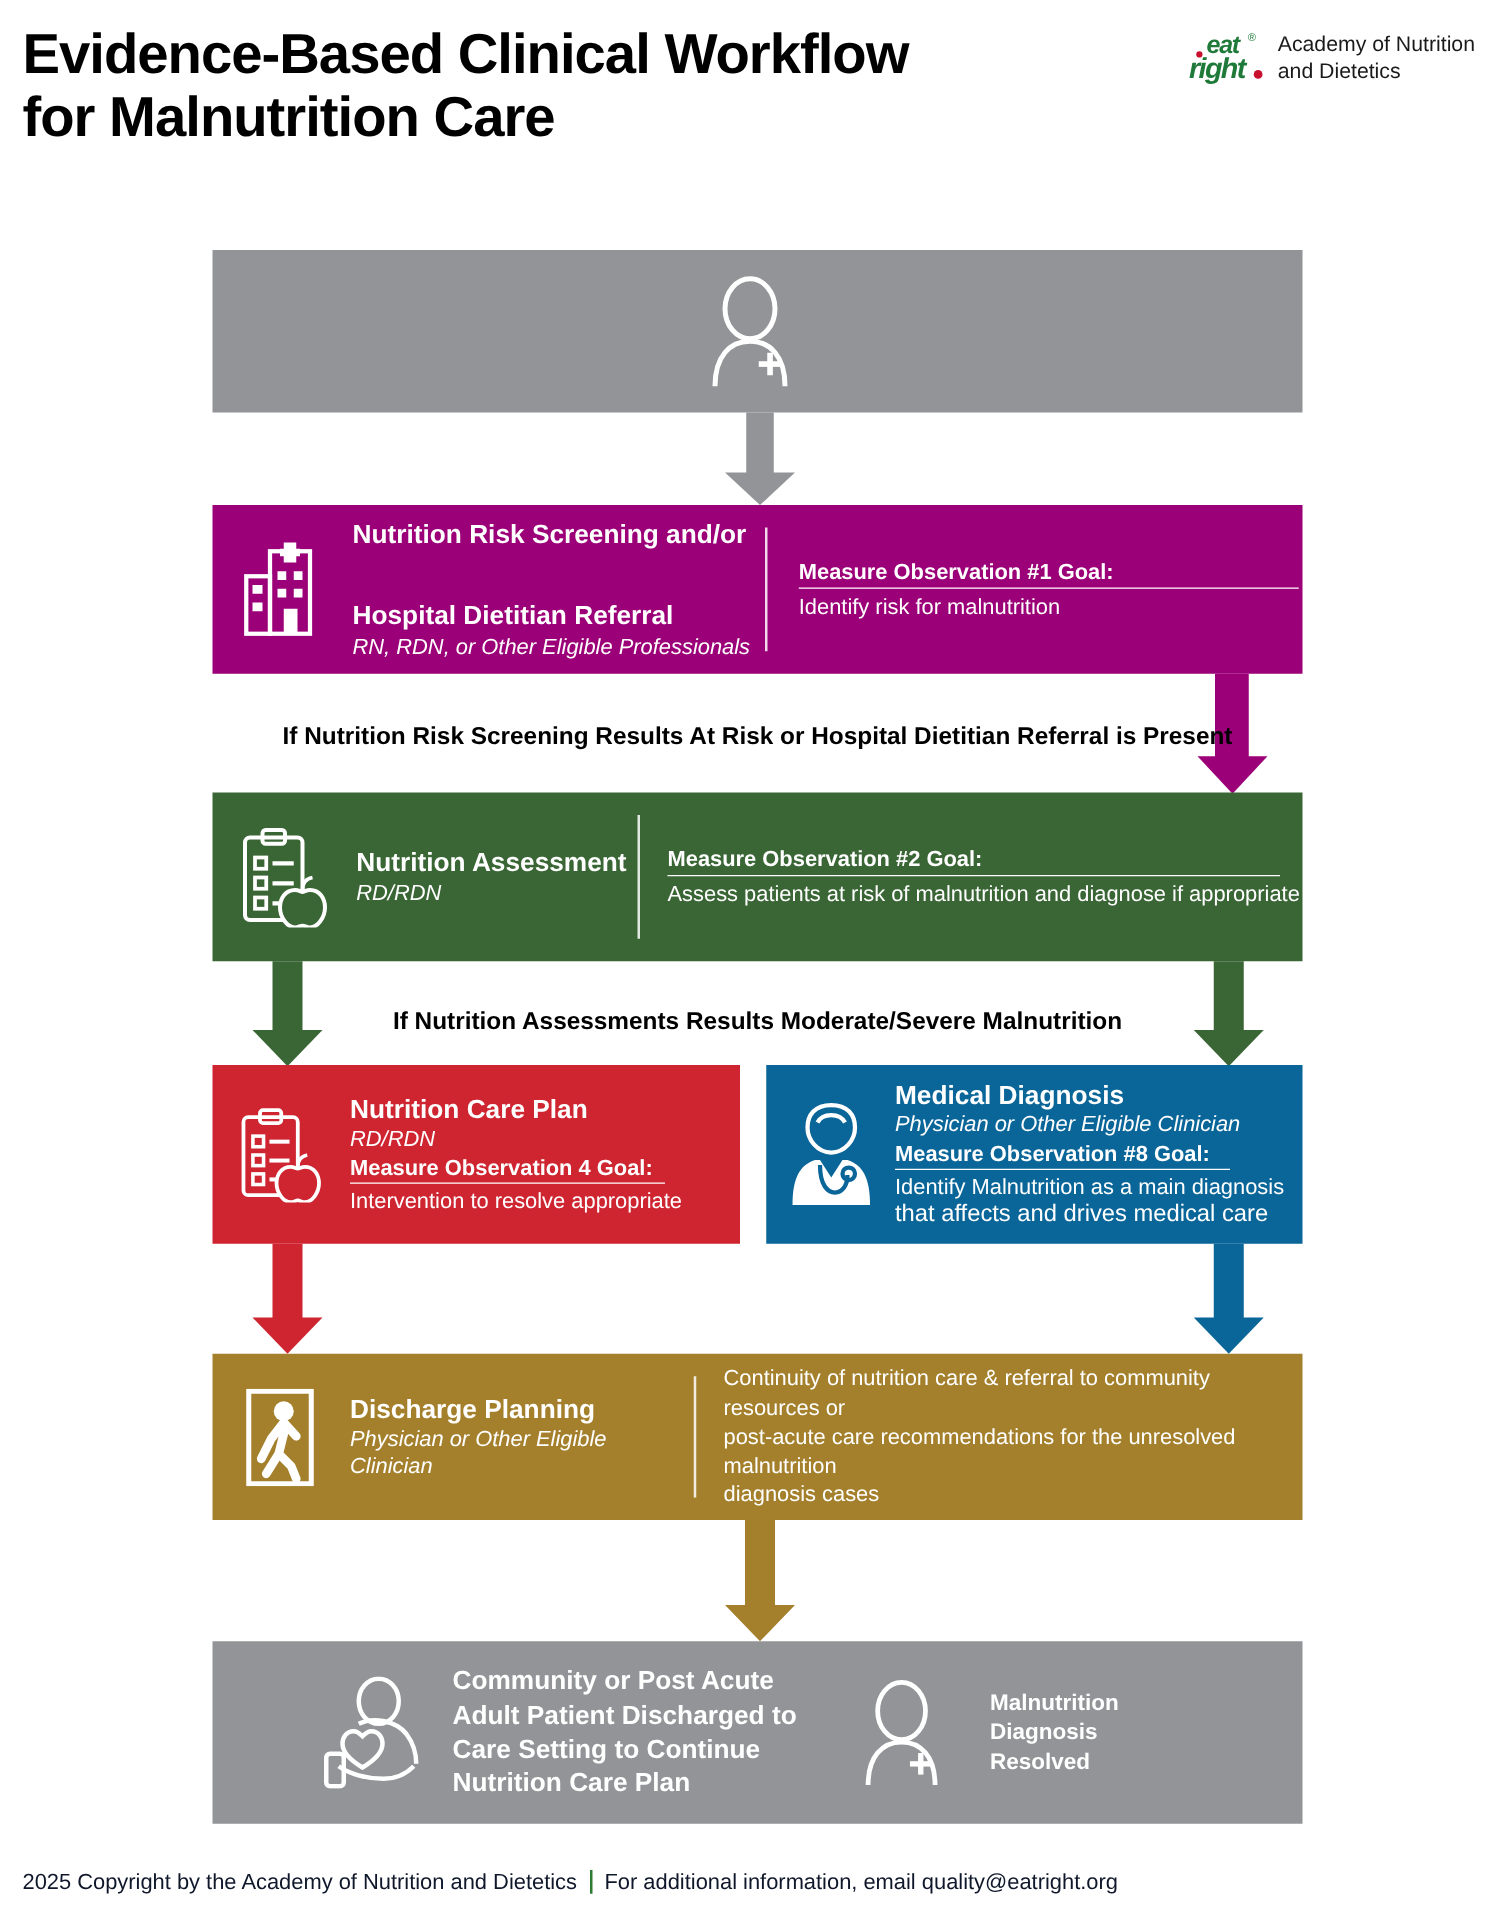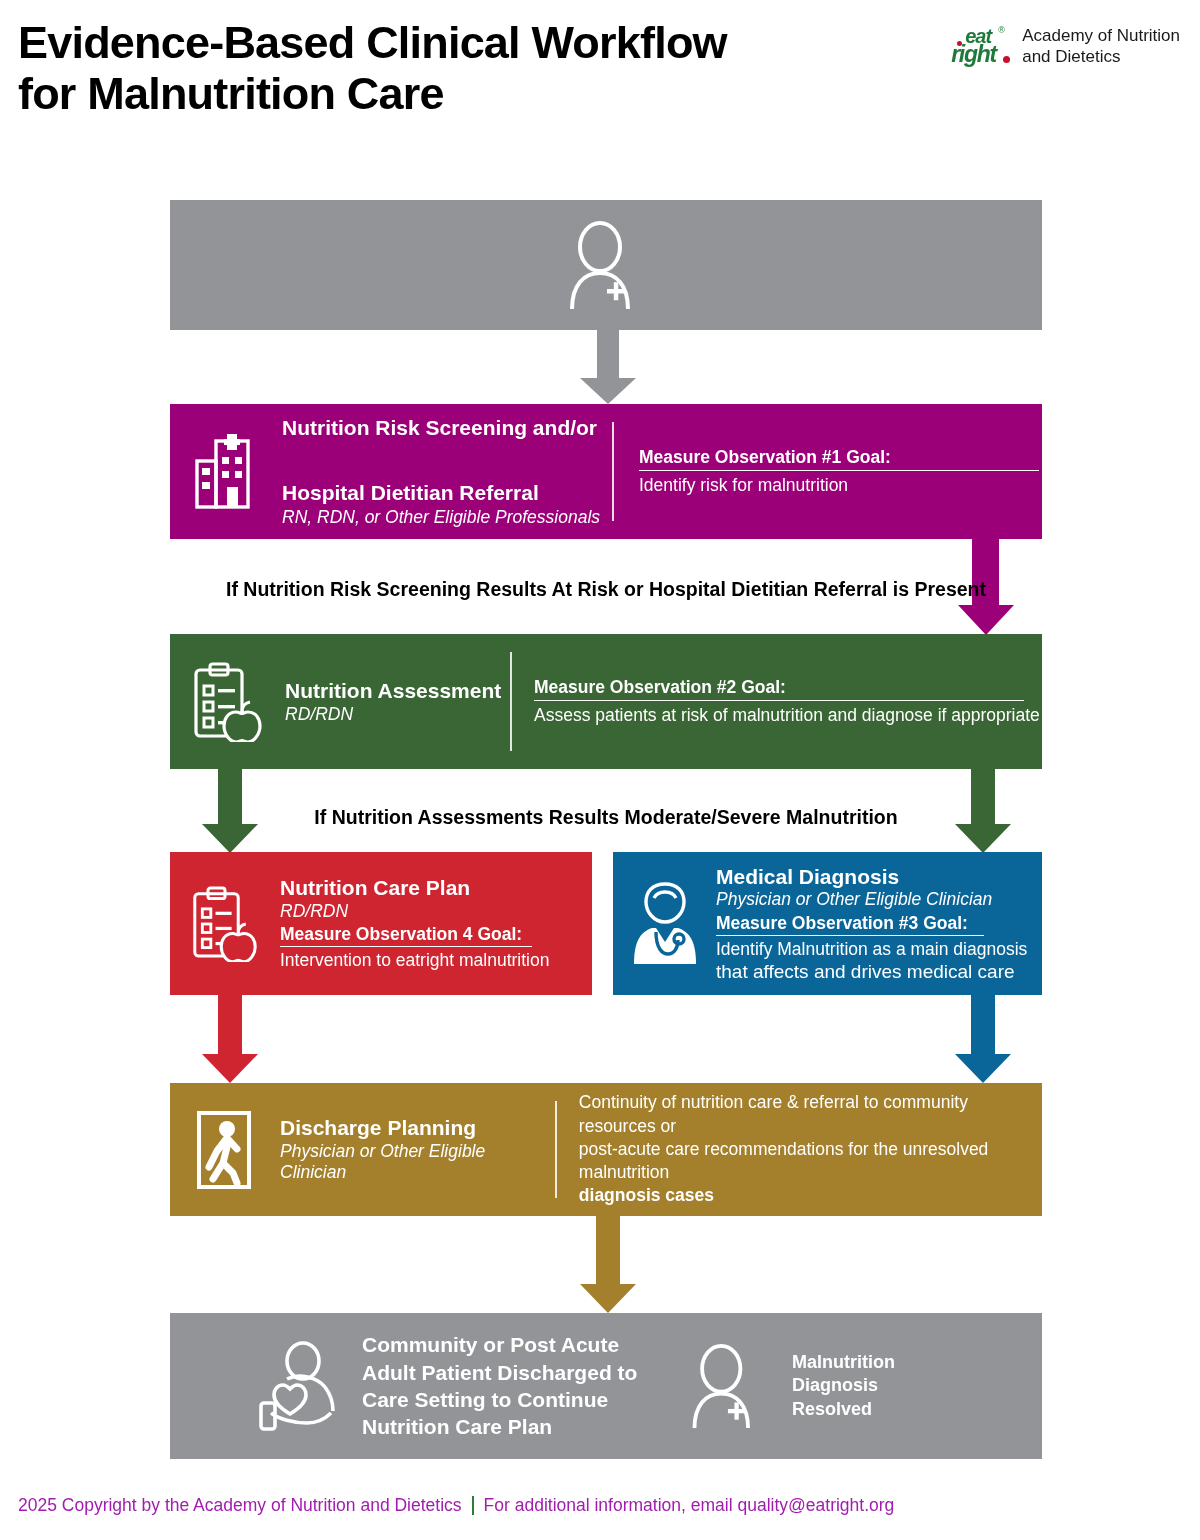--- a/index.html
+++ b/index.html
@@ -59,21 +59,21 @@
   #cond-2{left:170px;top:806px;width:872px;}
 
   
   .arrow{position:absolute;}
   .arrow .shaft{position:absolute;left:50%;transform:translateX(-50%);top:0;}
   .arrow .head{position:absolute;left:50%;transform:translateX(-50%);bottom:0;width:0;height:0;border-left:28px solid transparent;border-right:28px solid transparent;}
 
   
   .footer{
     position:absolute;left:18px;bottom:24px;
-    font-size:17.5px;color:#a21caf;display:flex;align-items:center;gap:10px;
+    font-size:17.5px;color:#0f172a;display:flex;align-items:center;gap:10px;
   }
   .footer .bar{display:inline-block;width:2px;height:19px;background:#2f7d32;}
 </style>
 </head>
 <body>
 
 <div class="page">
 
   <div class="title">
     <div>Evidence-Based Clinical Workflow</div>
@@ -218,41 +218,41 @@
             <rect x="26" y="59" width="14" height="3.4"></rect>
           </g>
           <path d="M44 50 c-8 0 -12 7 -12 14 c0 8 6 16 12 16 c3 0 4 -1.5 6 -1.5 c2 0 3 1.5 6 1.5 c6 0 12 -8 12 -16 c0 -7 -4 -14 -12 -14 c-3 0 -4.5 1.5 -6 1.5 c-1.5 0 -3 -1.5 -6 -1.5 z" fill="#CE2531" stroke="#fff" stroke-width="3.2"></path>
           <path d="M50 50 c0 -6 3 -9 8 -10" fill="none" stroke="#fff" stroke-width="3"></path>
         </svg>
       </span>
       <span style="line-height:1.22;">
         <span class="ttl" style="font-size:21px;display:block;">Nutrition Care Plan</span>
         <span class="sub" style="font-size:17.5px;display:block;">RD/RDN</span>
         <span style="font-size:17.5px;font-weight:bold;display:block;border-bottom:1.4px solid #fff;width:252px;margin-top:2px;padding-bottom:1px;">Measure Observation 4 Goal:</span>
-        <span style="font-size:17.5px;display:block;margin-top:3px;">Intervention to eatright malnutrition</span>
+        <span style="font-size:17.5px;display:block;margin-top:3px;">Intervention to resolve appropriate</span>
       </span>
     </div>
   </div>
 
   <div class="box" id="box-diagnosis">
     <div class="box-inner">
       <span class="icon-wrap" style="width:103px;">
         <svg width="70" height="84" viewBox="0 0 70 84">
           <path d="M35 2 C22 2 16 10 16 20 C16 30 24 40 35 40 C46 40 54 30 54 20 C54 10 48 2 35 2 Z" fill="none" stroke="#fff" stroke-width="3.4"></path>
           <path d="M24 16 C28 8 42 8 46 16" fill="none" stroke="#fff" stroke-width="3.4"></path>
           <path d="M22 46 C10 50 4 60 4 82 L66 82 C66 60 60 50 48 46 Z" fill="#fff"></path>
           <path d="M26 46 L35 60 L44 46" fill="#0A6699"></path>
           <path d="M26 50 C26 66 32 72 38 72 C44 72 48 66 48 58" fill="none" stroke="#0A6699" stroke-width="3.4"></path>
           <circle cx="49" cy="57" r="5" fill="none" stroke="#0A6699" stroke-width="3.4"></circle>
         </svg>
       </span>
       <span style="line-height:1.22;">
         <span class="ttl" style="font-size:21px;display:block;">Medical Diagnosis</span>
         <span class="sub" style="font-size:17.5px;display:block;">Physician or Other Eligible Clinician</span>
-        <span style="font-size:17.5px;font-weight:bold;display:block;border-bottom:1.4px solid #fff;width:268px;margin-top:2px;padding-bottom:1px;">Measure Observation #3 Goal:</span>
+        <span style="font-size:17.5px;font-weight:bold;display:block;border-bottom:1.4px solid #fff;width:268px;margin-top:2px;padding-bottom:1px;">Measure Observation #8 Goal:</span>
         <span style="font-size:17.5px;display:block;margin-top:3px;">Identify Malnutrition as a main diagnosis</span>
         <span style="font-size:19px;display:block;">that affects and drives medical care</span>
       </span>
     </div>
   </div>
 
   <div class="arrow" style="left:202px;top:995px;width:56px;height:88px;">
     <div class="shaft" style="width:24px;height:60px;background:#CE2531;"></div>
     <div class="head" style="border-top:29px solid #CE2531;"></div>
   </div>
@@ -273,21 +273,21 @@
       </span>
       <span style="flex:0 0 auto;width:275px;line-height:1.22;">
         <span class="ttl" style="font-size:21px;display:block;">Discharge Planning</span>
         <span class="sub" style="font-size:17.5px;display:block;">Physician or Other Eligible</span>
         <span class="sub" style="font-size:17.5px;display:block;">Clinician</span>
       </span>
       <span class="divider"></span>
       <span style="padding-left:22px;line-height:1.33;">
         <span style="font-size:17.5px;display:block;">Continuity of nutrition care &amp; referral to community resources or</span>
         <span style="font-size:17.5px;display:block;">post-acute care recommendations for the unresolved malnutrition</span>
-        <span style="font-size:17.5px;display:block;font-weight:bold;">diagnosis cases</span>
+        <span style="font-size:17.5px;display:block;">diagnosis cases</span>
       </span>
     </div>
   </div>
 
   <div class="arrow" style="left:580px;top:1216px;width:56px;height:97px;">
     <div class="shaft" style="width:24px;height:68px;background:#A4802C;"></div>
     <div class="head" style="border-top:29px solid #A4802C;"></div>
   </div>
 
   <div class="box" id="box-discharged">

